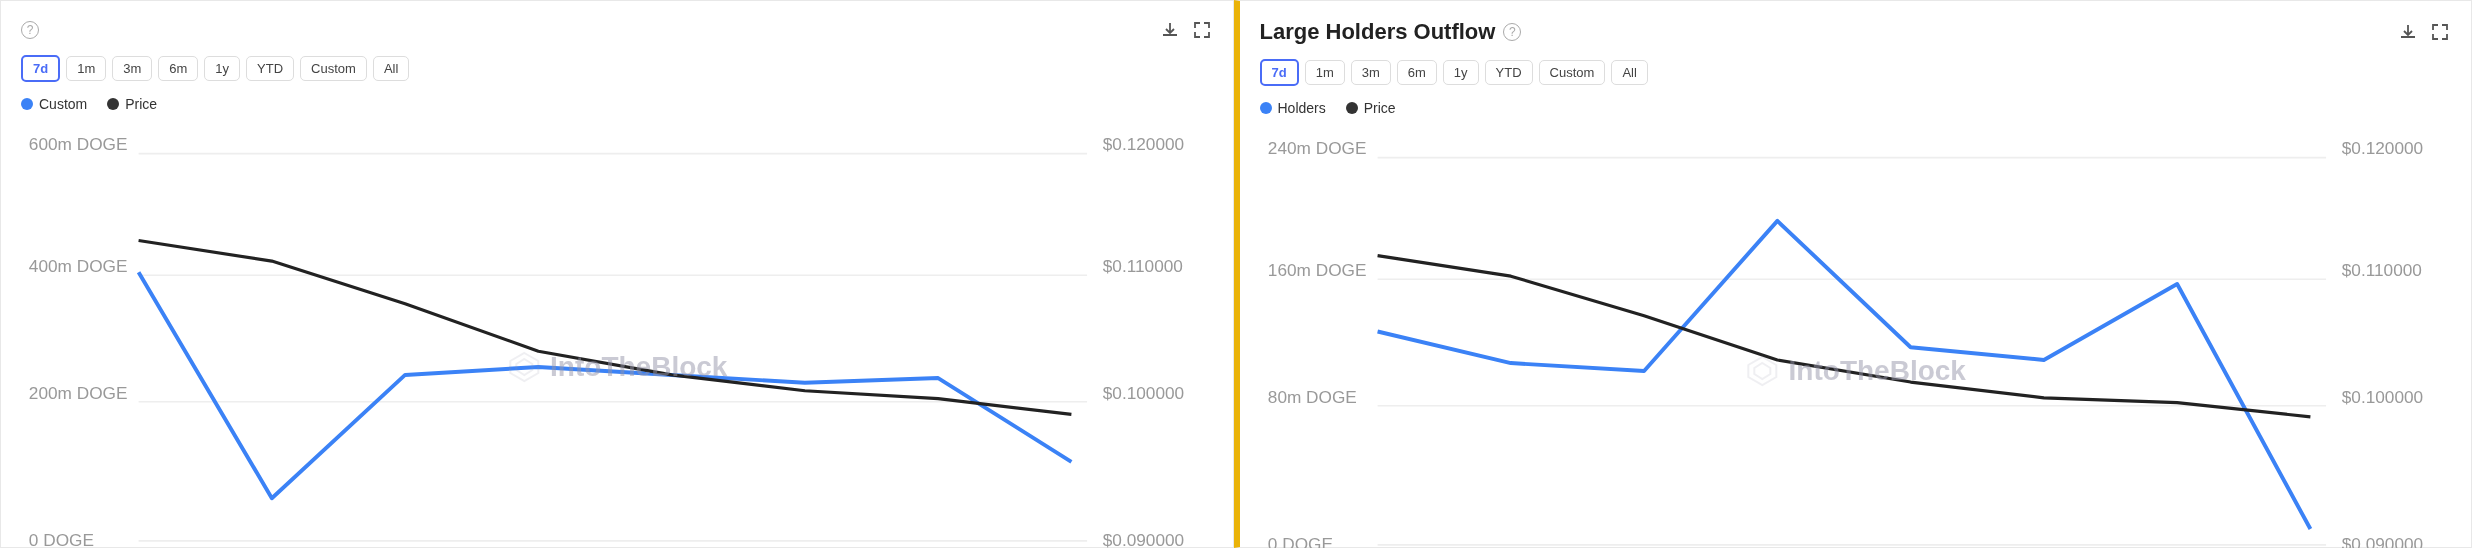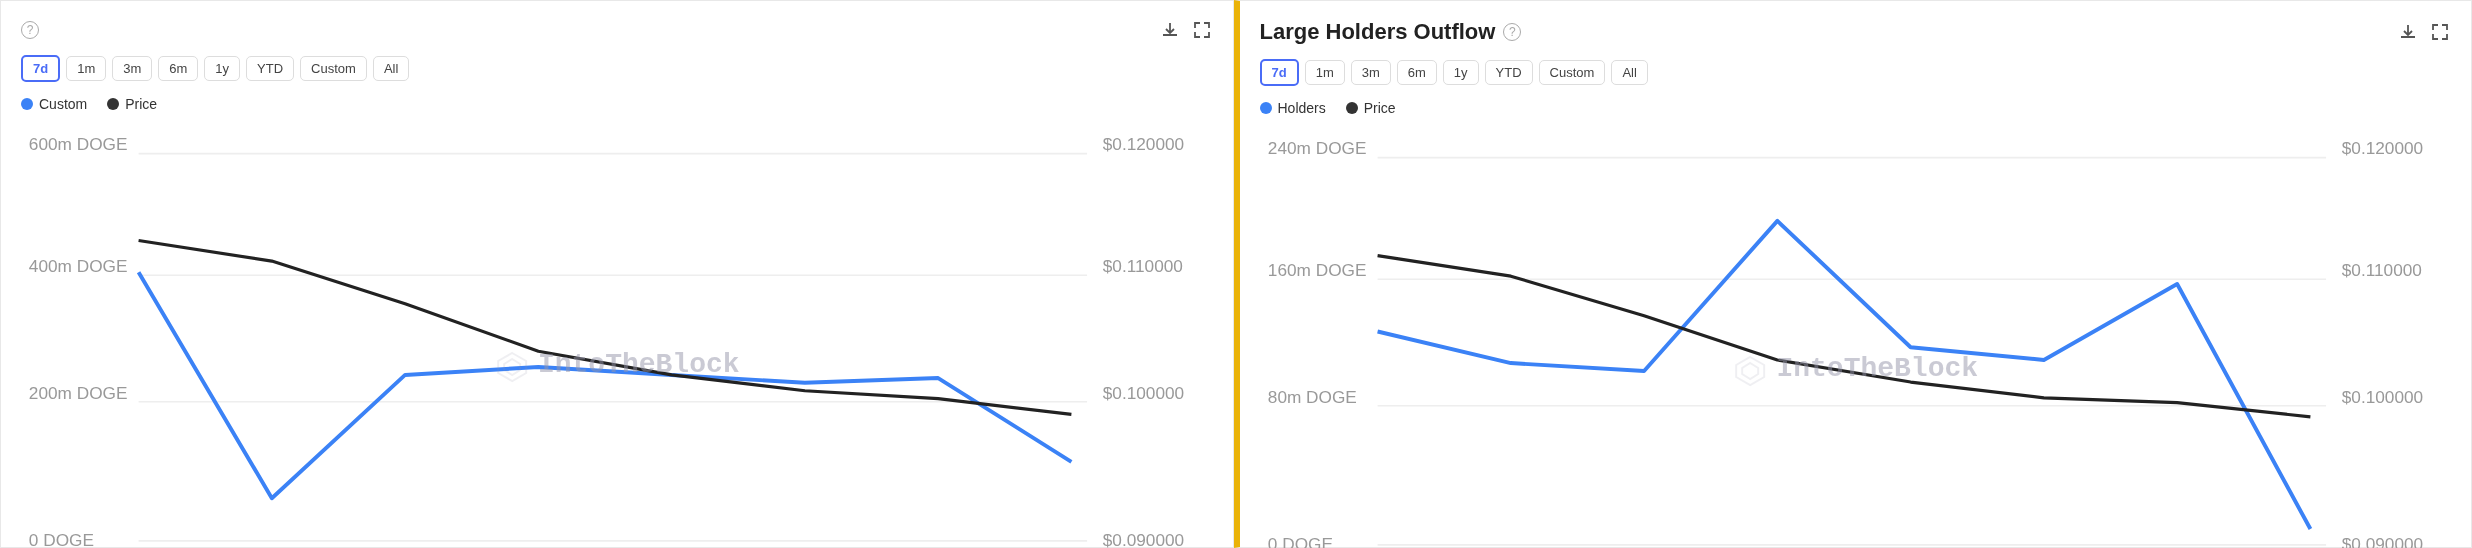--- a/index.html
+++ b/index.html
@@ -115,22 +115,22 @@
       position: absolute;
       top: 50%;
       left: 50%;
       transform: translate(-50%, -50%);
       font-size: 32px;
       color: rgba(180,180,190,0.25);
       font-weight: 700;
       white-space: nowrap;
       pointer-events: none;
       display: flex;
+      align-items: center;
       gap: 8px;
-      font-family: Liberation Mono, monospace;
     }
     .watermark-icon {
       opacity: 0.25;
     }
   </style>
 </head>
 <body>
 
 <div class="chart-panel">
   <div class="panel-header">

